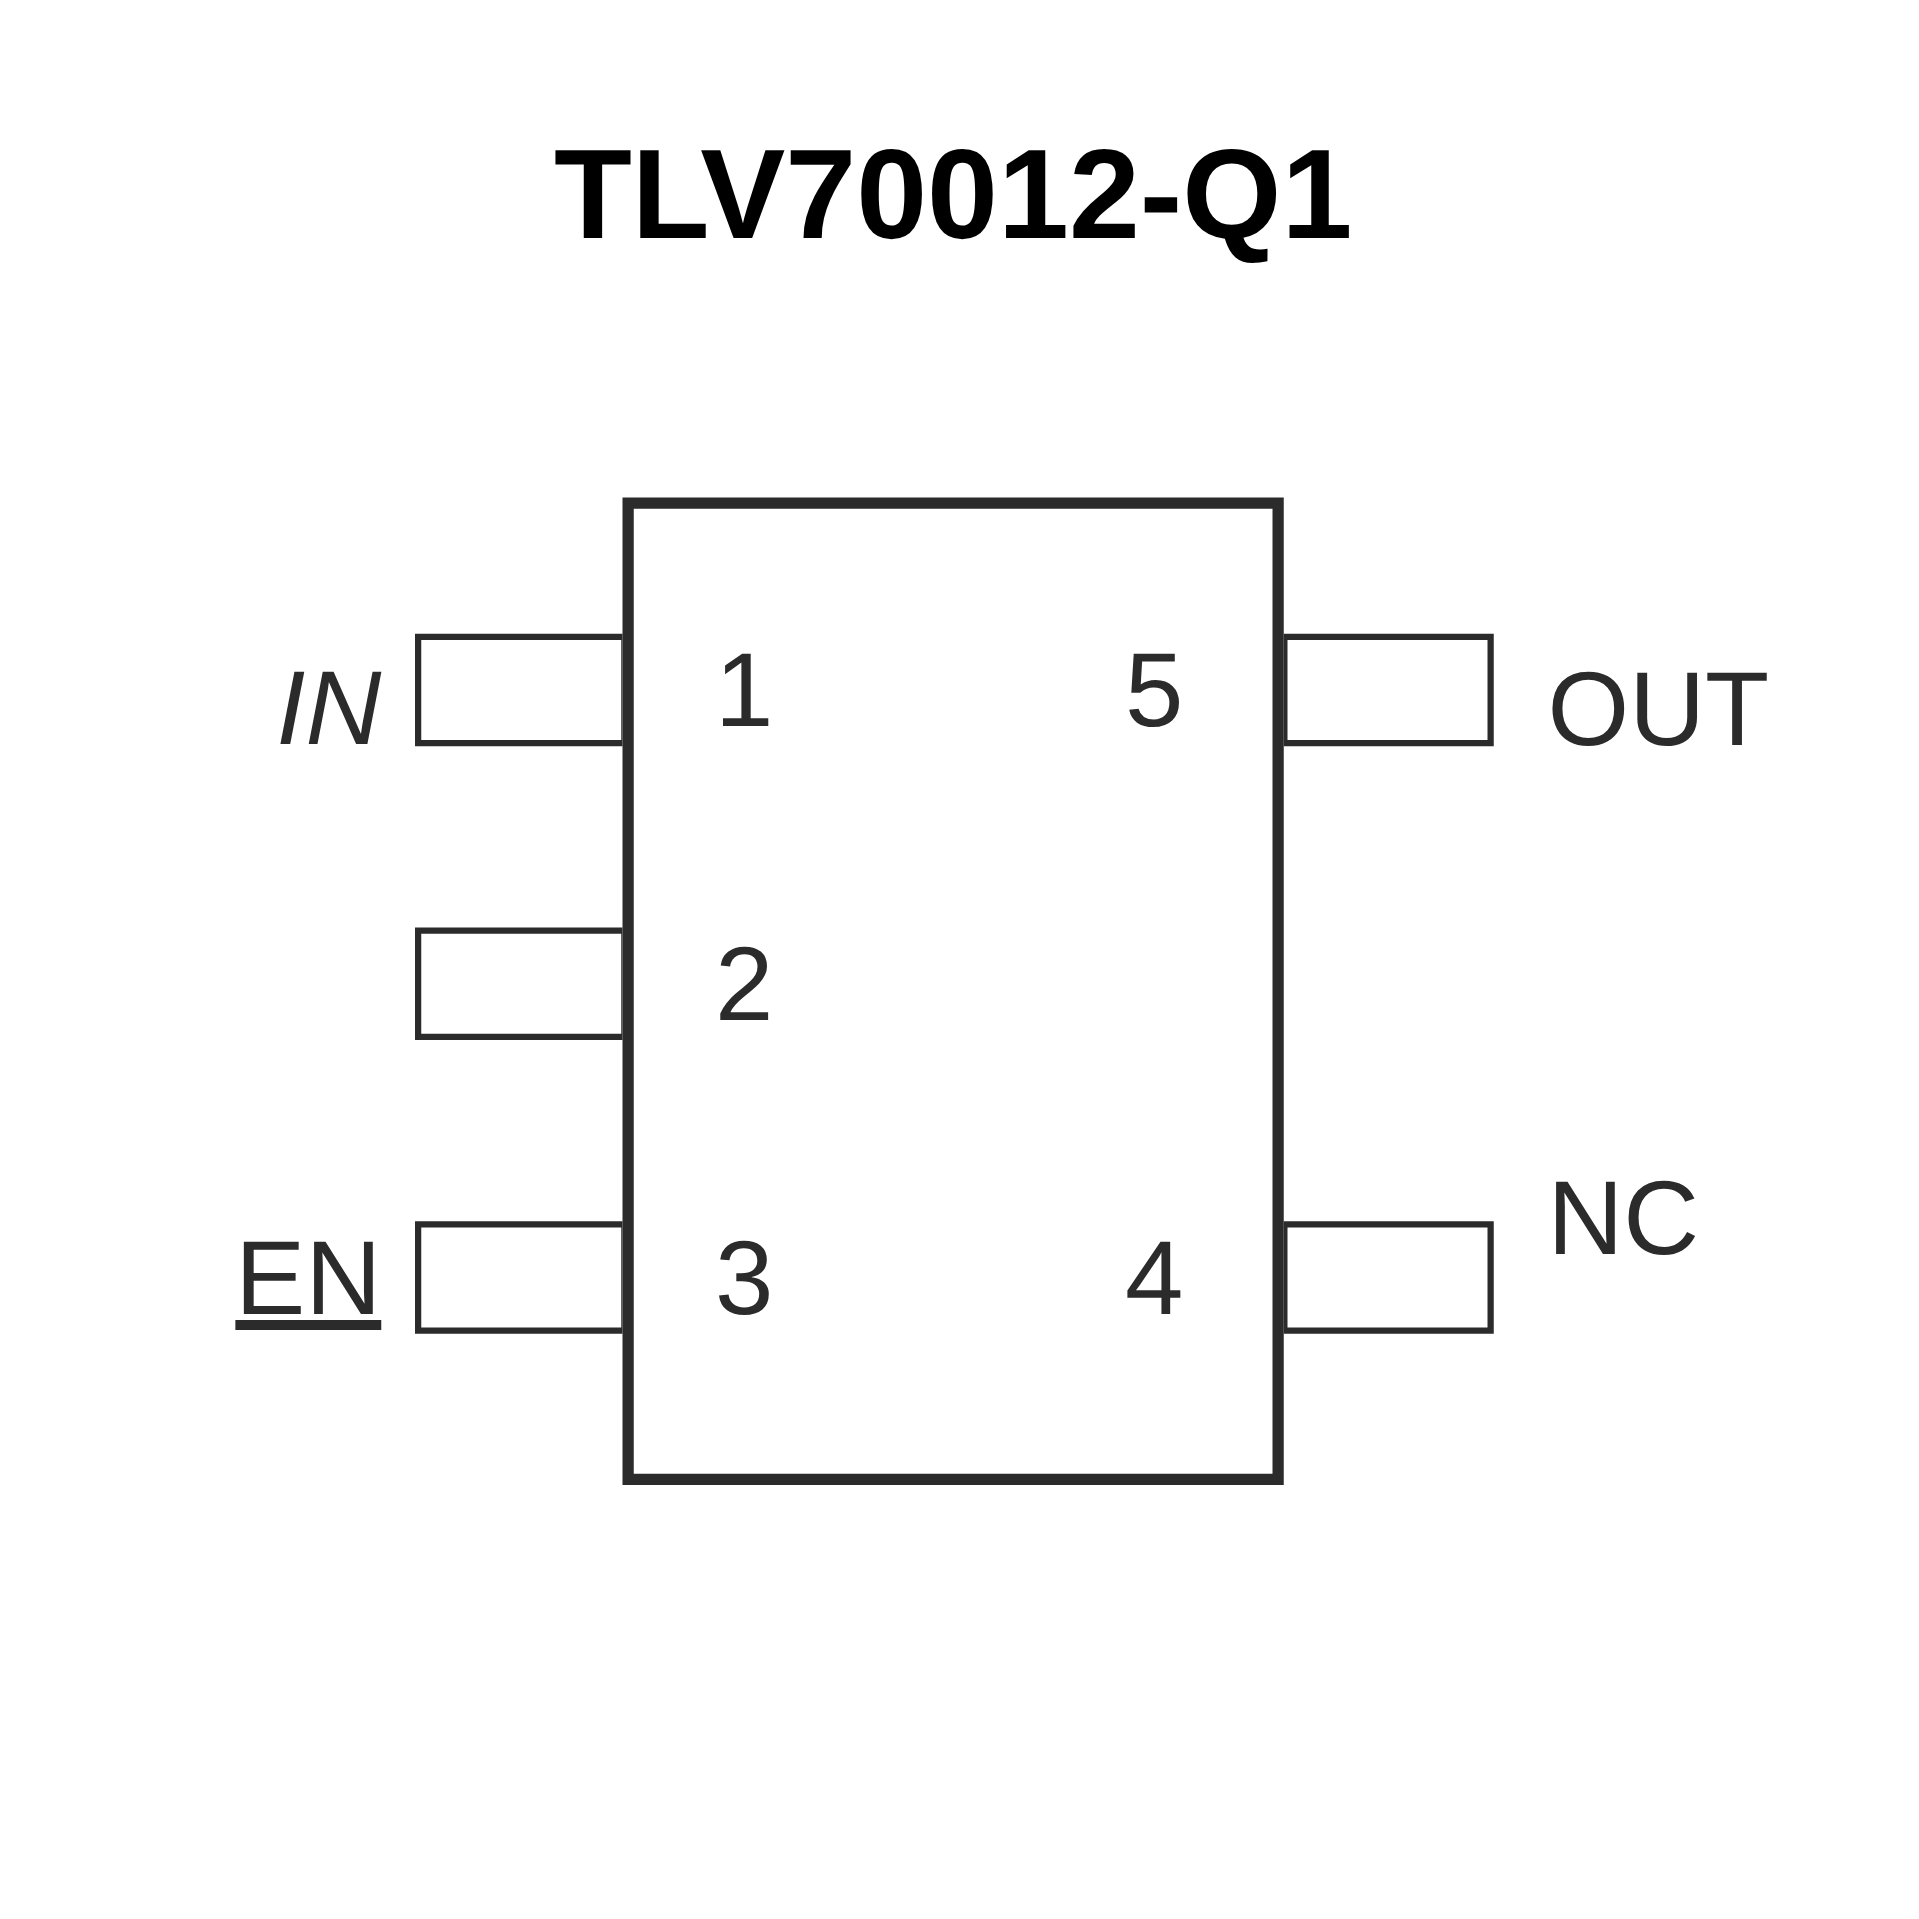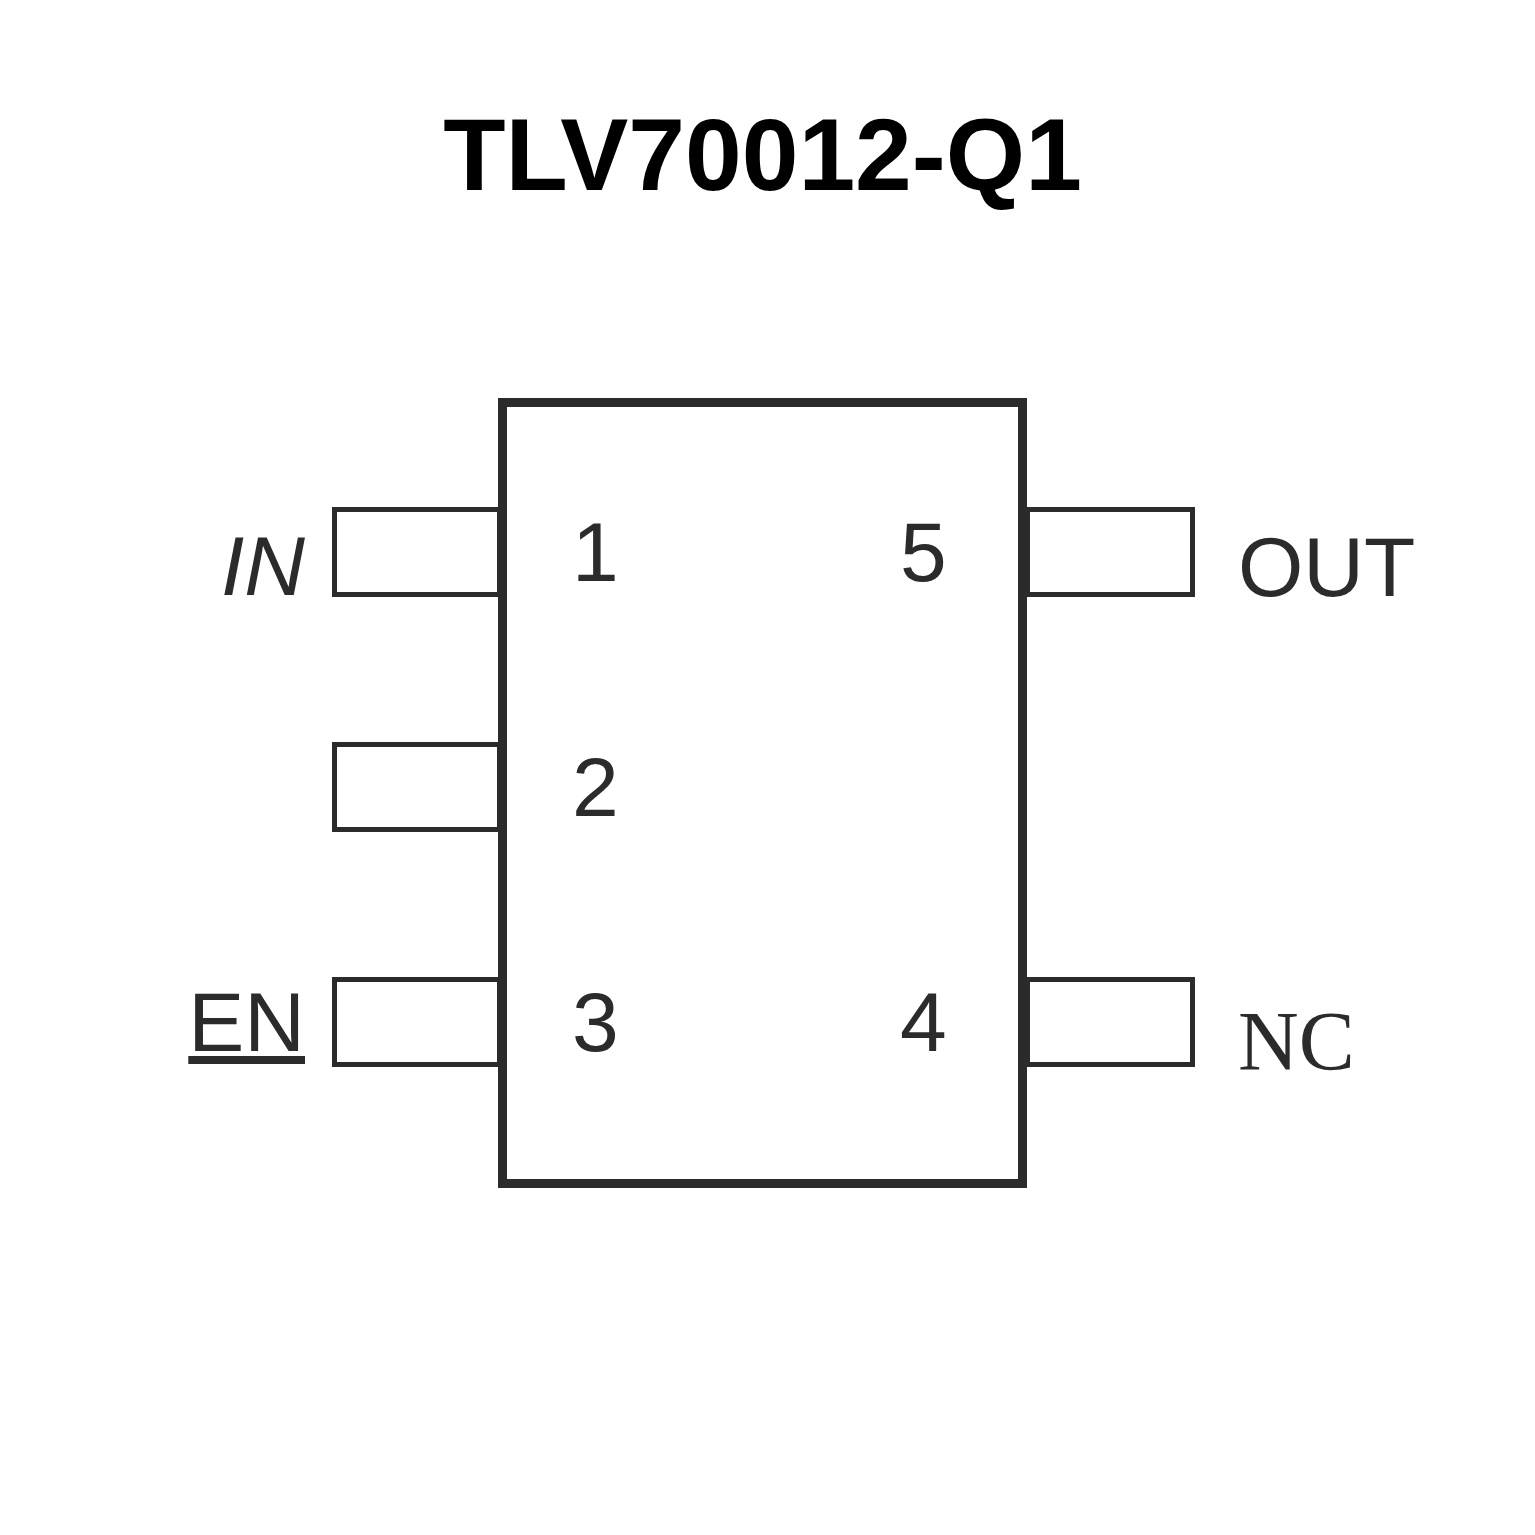--- a/index.html
+++ b/index.html
@@ -109,18 +109,18 @@
 
   <div class="pin-label left" style="top:977px;text-decoration:underline;">EN</div>
   <div class="pin-lead left" style="top:977px;"></div>
   <div class="pin-number inner-left" style="top:977px;">3</div>
 
   <div class="pin-lead right" style="top:507px;"></div>
   <div class="pin-label right" style="top:522px;">OUT</div>
   <div class="pin-number inner-right" style="top:507px;">5</div>
 
   <div class="pin-lead right" style="top:977px;"></div>
-  <div class="pin-label right" style="top:997px;font-family:Liberation Serif, serif;">NC</div>
+  <div class="pin-label right" style="top:929px;">NC</div>
   <div class="pin-number inner-right" style="top:977px;">4</div>
 
   <div id="package-body"></div>
 
 </div>
 
 </body></html>

